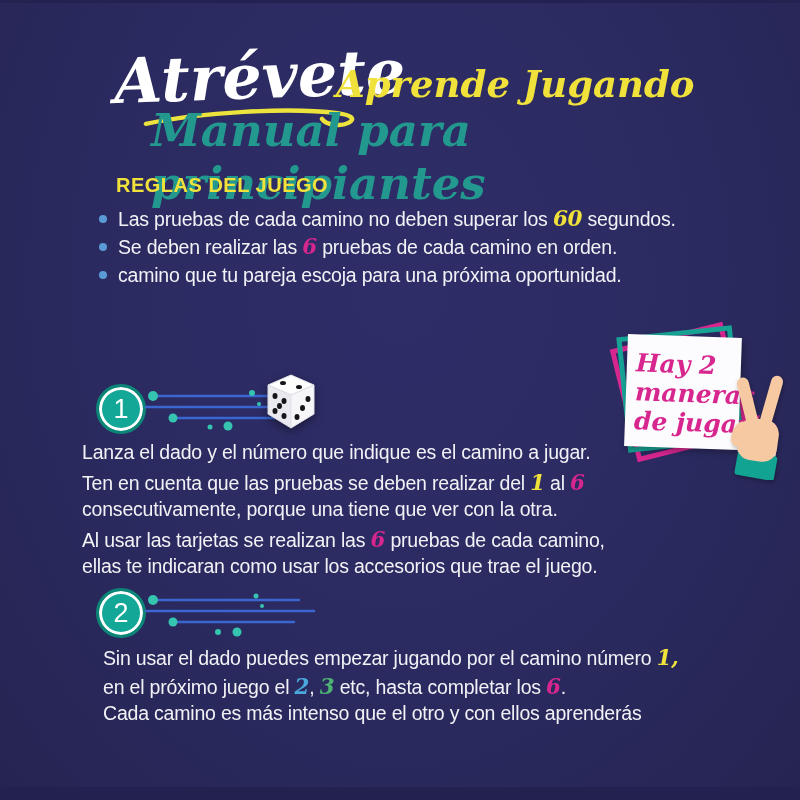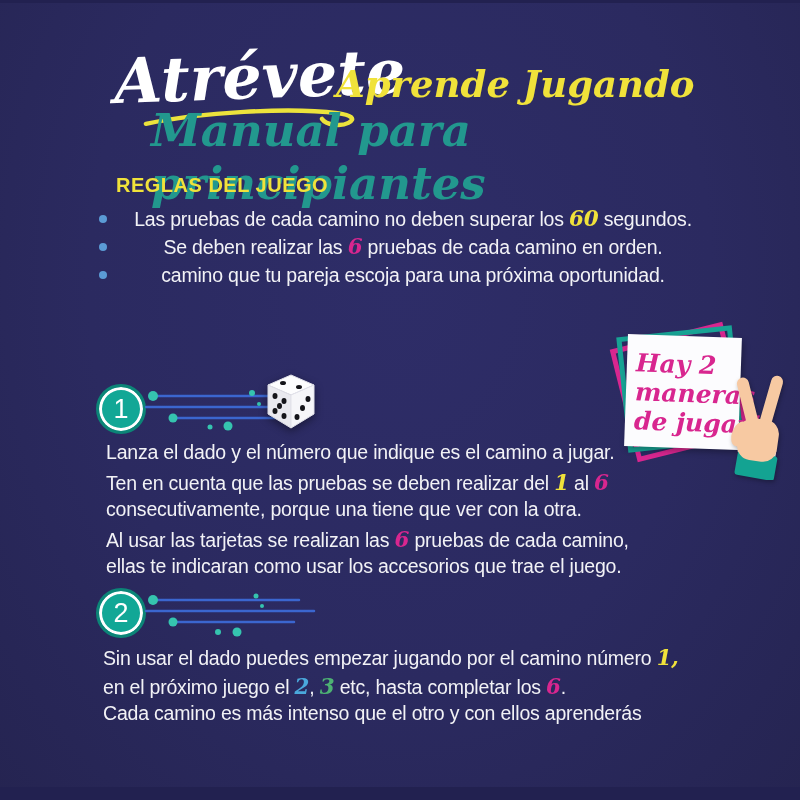--- a/index.html
+++ b/index.html
@@ -14,41 +14,41 @@
 
   
   .brand{position:absolute;left:114px;top:40px;font:italic 700 62px "DejaVu Serif",serif;color:#ffffff;transform:rotate(-2deg);}
   .swoosh{position:absolute;left:142px;top:100px;width:225px;height:32px;}
   .tagline{position:absolute;left:336px;top:62px;font:italic 700 37px "DejaVu Serif",serif;color:#f0e23a;}
   .subtitle{position:absolute;left:110px;top:104px;font:italic 700 45px "DejaVu Serif",serif;color:#22988e;margin-left:41px;}
 
   
   .rules{position:absolute;left:98px;top:166px;width:610px;}
   .rules-heading{margin:8px 0 8px 18px;font-size:20px;font-weight:700;color:#f0e23a;letter-spacing:.5px;}
-  .rule{position:relative;padding-left:20px;color:#f2f2f6;font-size:19.5px;line-height:28px;letter-spacing:-0.2px;text-align:center;}
+  .rule{position:relative;padding-left:20px;color:#f2f2f6;font-size:19.5px;line-height:28px;letter-spacing:-0.2px;}
   .bullet{position:absolute;left:1px;top:10px;width:8px;height:8px;border-radius:50%;background:#5b9bd5;}
   .rline{white-space:nowrap;}
 
   .num{font-family:"DejaVu Serif",serif;font-style:italic;font-weight:700;font-size:1.1em;}
 
   
   .step-badge{position:absolute;width:44px;height:44px;border-radius:50%;background:#12a796;
     border:3px solid #0c8577;box-shadow:inset 0 0 0 3px #ffffff;
     display:flex;align-items:center;justify-content:center;color:#ffffff;font-size:27px;}
   .s1{left:96px;top:384px;}
   .s2{left:96px;top:588px;}
   .trail{position:absolute;width:215px;height:52px;}
   .t1{left:144px;top:386px;}
   .t2{left:144px;top:590px;}
   .dice{position:absolute;left:264px;top:372px;width:54px;height:58px;filter:drop-shadow(0 3px 4px rgba(0,0,0,.4));}
 
   
   .para{position:absolute;color:#f2f2f6;font-size:19.5px;letter-spacing:-0.2px;}
   .para .pline{height:28.5px;white-space:nowrap;}
-  .p1{left:106px;top:441px;}
+  .p1{left:82px;top:441px;}
   .p2{left:103px;top:645px;}
 
   
   .callout{position:absolute;left:610px;top:312px;width:195px;height:175px;}
   .frame{position:absolute;width:116px;height:116px;border:5px solid;box-sizing:border-box;}
   .frame.pink{left:12px;top:22px;border-color:#d8268f;transform:rotate(-14deg);}
   .frame.teal{left:12px;top:19px;border-color:#17a394;transform:rotate(-6deg);}
   .note{position:absolute;left:16px;top:24px;width:114px;height:112px;background:#fcfcfe;
     transform:rotate(2deg);box-shadow:2px 3px 6px rgba(0,0,0,.3);
     padding:14px 0 0 9px;box-sizing:border-box;}

